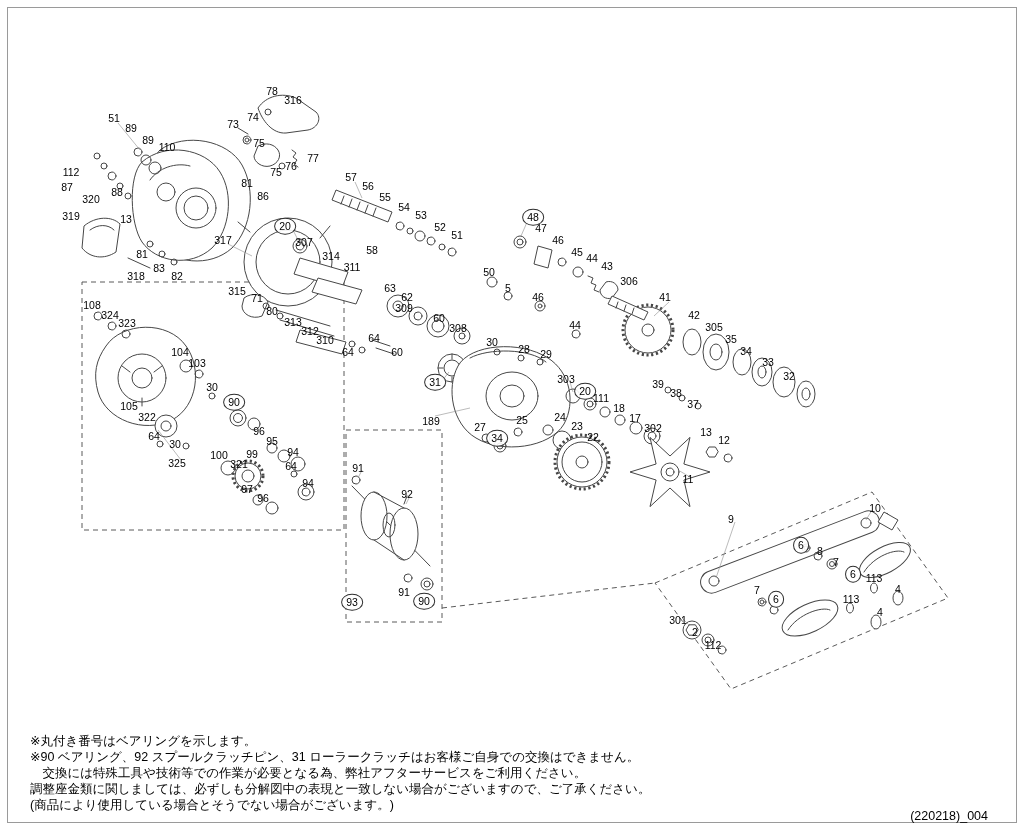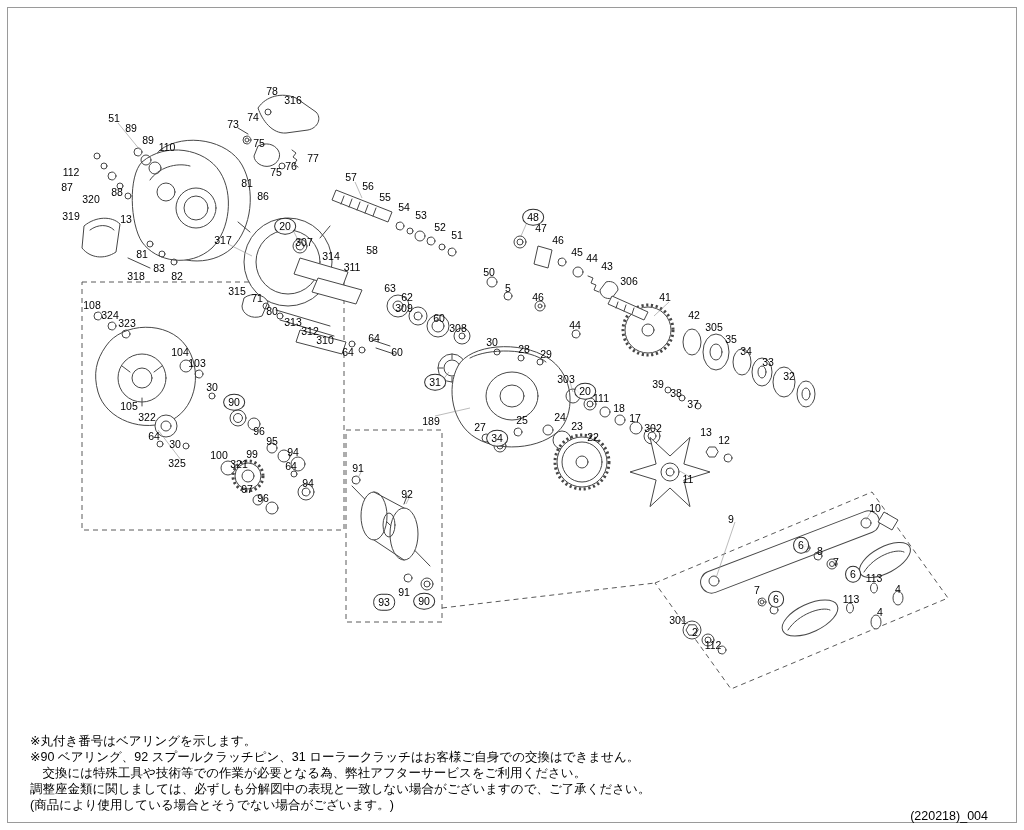--- a/index.html
+++ b/index.html
@@ -406,21 +406,21 @@
         <div class="part-label" style="left: 820px; top: 551px;">8</div>
         <div class="part-label" style="left: 836px; top: 562px;">7</div>
         <div class="part-label circled" style="left: 853px; top: 574px;">6</div>
         <div class="part-label" style="left: 874px; top: 578px;">113</div>
         <div class="part-label" style="left: 898px; top: 589px;">4</div>
         <div class="part-label" style="left: 757px; top: 590px;">7</div>
         <div class="part-label" style="left: 404px; top: 592px;">91</div>
         <div class="part-label circled" style="left: 776px; top: 599px;">6</div>
         <div class="part-label" style="left: 851px; top: 599px;">113</div>
         <div class="part-label circled" style="left: 424px; top: 601px;">90</div>
-        <div class="part-label circled" style="left: 384px; top: 602px; border-radius: 8px;">93</div>
+        <div class="part-label circled" style="left: 352px; top: 602px;">93</div>
         <div class="part-label" style="left: 880px; top: 612px;">4</div>
         <div class="part-label" style="left: 678px; top: 620px;">301</div>
         <div class="part-label" style="left: 695px; top: 632px;">2</div>
         <div class="part-label" style="left: 713px; top: 645px;">112</div>
       </div>
   </div>
 
   <div class="notes">
     <div>※丸付き番号はベアリングを示します。</div>
     <div>※90 ベアリング、92 スプールクラッチピン、31 ローラークラッチはお客様ご自身での交換はできません。</div>

